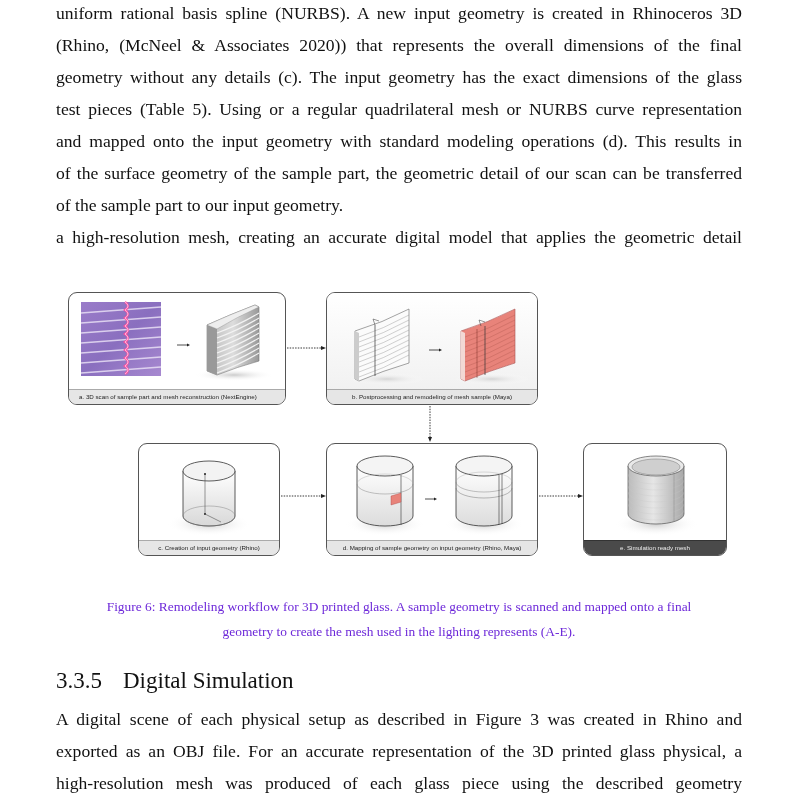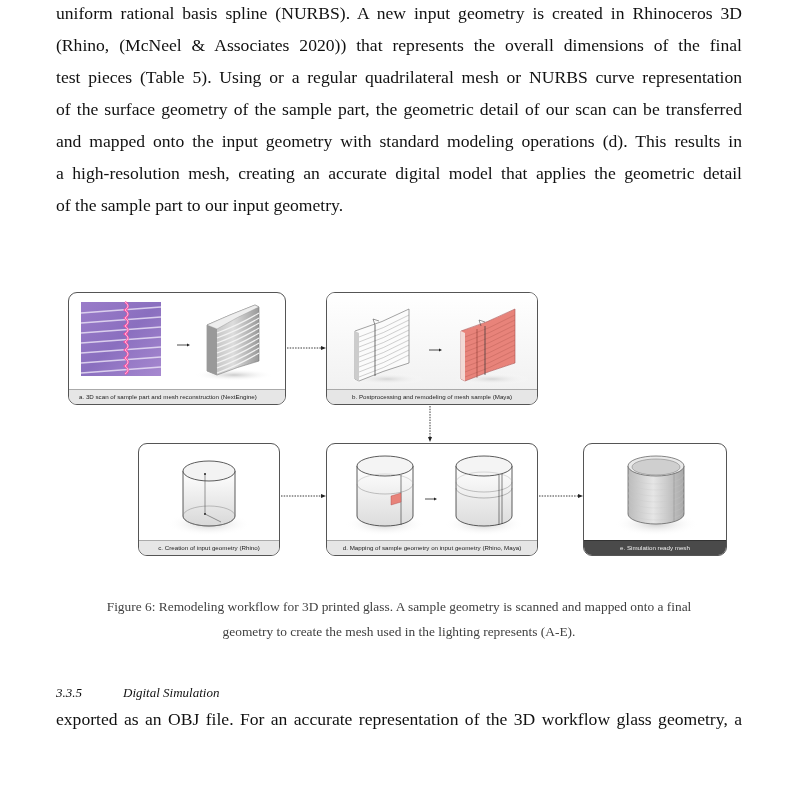--- a/index.html
+++ b/index.html
@@ -9,36 +9,37 @@
   .para .line.last { text-align-last:left; }
   #p1 { top:-3px; }
   #p2 { top:703px; }
   .figure { position:absolute; left:0; top:0; width:800px; height:600px; }
   .panel { position:absolute; border:1.3px solid #555; border-radius:9px; background:#fff; overflow:hidden; box-sizing:border-box; }
   .panel .cap { position:absolute; left:0; right:0; bottom:0; height:14px; background:#e6e6e6; border-top:1px solid #aaa; font-family:"Liberation Sans", sans-serif; font-size:6.2px; line-height:14px; color:#222; white-space:nowrap; }
   .panel .cap.left { text-align:left; padding-left:10px; }
   .panel .cap.center { text-align:center; }
   .panel .cap.dark { background:#4a4a4a; color:#eee; border-top:1px solid #333; }
   .conn { position:absolute; }
-  .caption { position:absolute; left:56px; width:686px; top:594px; font-size:13.4px; line-height:25px; color:#404040; text-align:center; }
-  .heading { position:absolute; left:56px; top:685px; font-size:13px; font-style:italic; }
+  .caption { position:absolute; left:56px; width:686px; top:594px; font-size:13.4px; line-height:25px; color:#6d28d9; text-align:center; }
+  .heading { position:absolute; left:56px; top:668px; font-size:23px; }
   .heading .num { display:inline-block; width:67px; }
   svg { display:block; }
 </style>
 </head>
 <body>
 
 <div class="para" id="p1">
   <span class="line">uniform rational basis spline (NURBS). A new input geometry is created in Rhinoceros 3D</span>
   <span class="line">(Rhino, (McNeel &amp; Associates 2020)) that represents the overall dimensions of the final</span>
+  <span class="line">geometry without any details (c). The input geometry has the exact dimensions of the glass</span>
   <span class="line">test pieces (Table 5). Using or a regular quadrilateral mesh or NURBS curve representation</span>
+  <span class="line">and mapped onto the input geometry with standard modeling operations (d). This results in</span>
   <span class="line">of the surface geometry of the sample part, the geometric detail of our scan can be transferred</span>
-  <span class="line">and mapped onto the input geometry with standard modeling operations (d). This results in</span>
+  <span class="line last">of the sample part to our input geometry.</span>
   <span class="line">a high-resolution mesh, creating an accurate digital model that applies the geometric detail</span>
-  <span class="line last">of the sample part to our input geometry.</span>
 </div>
 
 <div class="figure">
 
   <div class="panel" style="left:68px; top:292px; width:218px; height:113px;">
     <svg width="218" height="99">
       <defs>
         <linearGradient id="scanbg" x1="0" y1="0" x2="1" y2="1">
           <stop offset="0" stop-color="#9a7cc9"></stop>
           <stop offset="0.5" stop-color="#8a6fbf"></stop>
@@ -268,14 +269,16 @@
 <div class="caption">
   <div>Figure 6: Remodeling workflow for 3D printed glass. A sample geometry is scanned and mapped onto a final</div>
   <div>geometry to create the mesh used in the lighting represents (A-E).</div>
 </div>
 
 <div class="heading">
   <span class="num">3.3.5</span><span>Digital Simulation</span>
 </div>
 
 <div class="para" id="p2">
-  <span class="line">exported as an OBJ file. For an accurate representation of the 3D workflow glass geometry, a</span>
+  <span class="line">A digital scene of each physical setup as described in Figure 3 was created in Rhino and</span>
+  <span class="line">exported as an OBJ file. For an accurate representation of the 3D printed glass physical, a</span>
+  <span class="line">high-resolution mesh was produced of each glass piece using the described geometry</span>
 </div>
 
 </body></html>

